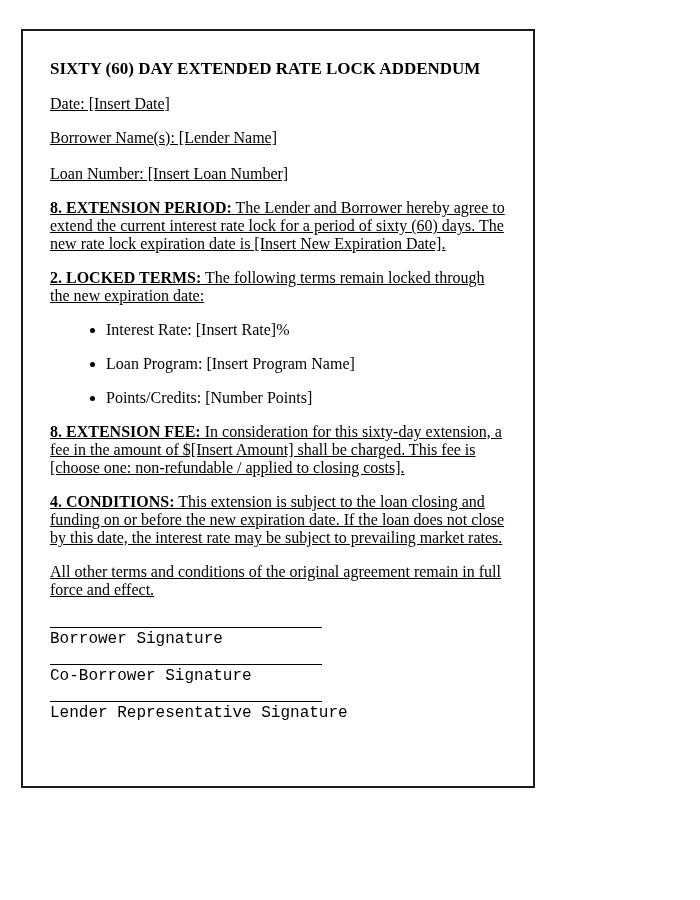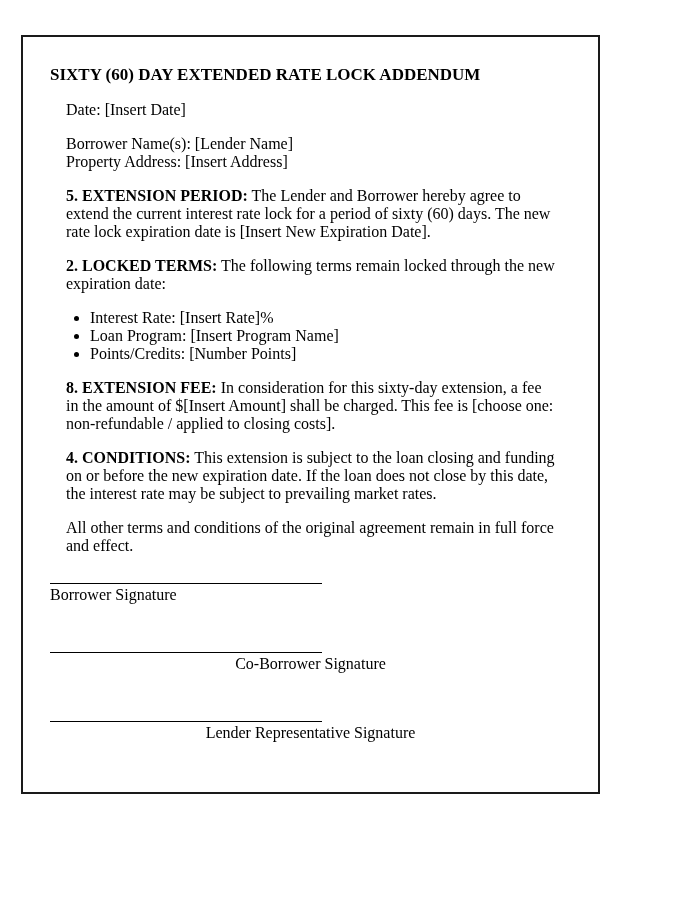--- a/index.html
+++ b/index.html
@@ -12,75 +12,76 @@
     width: 700px;
     height: 900px;
     font-family: "Liberation Serif", "DejaVu Serif", serif;
     font-size: 16px;
     line-height: 18px;
     color: #000000;
   }
   .doc-frame {
     position: absolute;
     left: 21px;
-    top: 35px;
-    width: 579px;
+    top: 29px;
+    width: 514px;
     height: 759px;
     box-sizing: border-box;
     border: 2px solid #1a1a1a;
     padding: 28px 27px;
     overflow: hidden;
     background: #ffffff;
   }
   .doc-title {
     font-weight: bold;
     font-size: 17px;
     line-height: 20px;
     margin: 0;
   }
   p {
-    margin: 16px 16px;
+    margin: 16px 0;
+    text-decoration: underline;
   }
   ul {
     margin: 16px 0;
     padding-left: 40px;
   }
   li {
-    margin: 0;
+    margin: 16px;
   }
   .sig-area {
     margin-top: 28px;
   }
   .sig-block + .sig-block {
-    margin-top: 48px;
-    text-align: center;
+    margin-top: 16px;
   }
   .sig-line {
     width: 272px;
     height: 0;
     border-top: 1.5px solid #000000;
     margin-bottom: 2px;
   }
   .sig-label {
     line-height: 18px;
+    font-family: Liberation Mono, monospace;
   }
 </style>
 </head>
 <body>
 
 <div class="doc-frame">
 
   <div class="doc-title">SIXTY (60) DAY EXTENDED RATE LOCK ADDENDUM</div>
 
   <p>Date: [Insert Date]</p>
 
-  <p><span>Borrower Name(s): [Lender Name]</span><br><span>Property Address: [Insert Address]</span><br></p>
+  <p><span>Borrower Name(s): [Lender Name]</span><br><br><span>Loan Number: [Insert Loan Number]</span></p>
 
 
-  <p><b>5. EXTENSION PERIOD:</b> <span>The Lender and Borrower hereby agree to extend the current interest rate lock for a period of sixty (60) days. The new rate lock expiration date is [Insert New Expiration Date].</span></p>
+  <p><b>8. EXTENSION PERIOD:</b> <span>The Lender and Borrower hereby agree to extend the current interest rate lock for a period of sixty (60) days. The new rate lock expiration date is [Insert New Expiration Date].</span></p>
 
   <p><b>2. LOCKED TERMS:</b> <span>The following terms remain locked through the new expiration date:</span></p>
 
   <ul>
     <li>Interest Rate: [Insert Rate]%</li>
     <li>Loan Program: [Insert Program Name]</li>
     <li>Points/Credits: [Number Points]</li>
   </ul>
 
   <p><b>8. EXTENSION FEE:</b> <span>In consideration for this sixty-day extension, a fee in the amount of $[Insert Amount] shall be charged. This fee is [choose one: non-refundable / applied to closing costs].</span></p>

